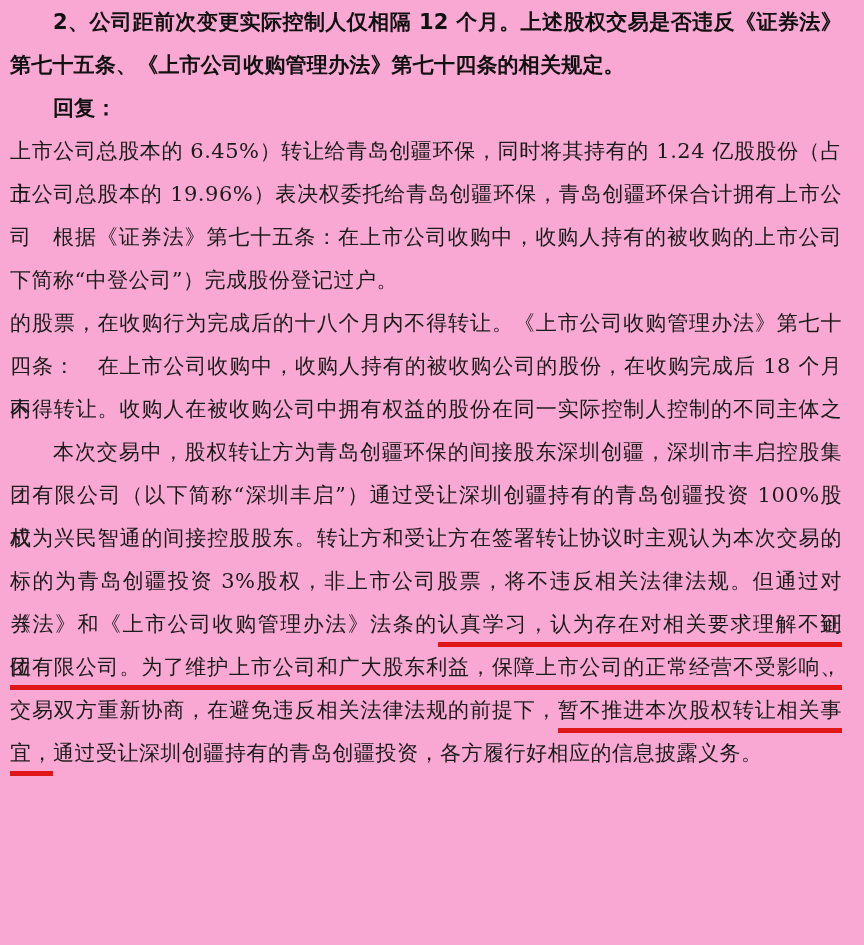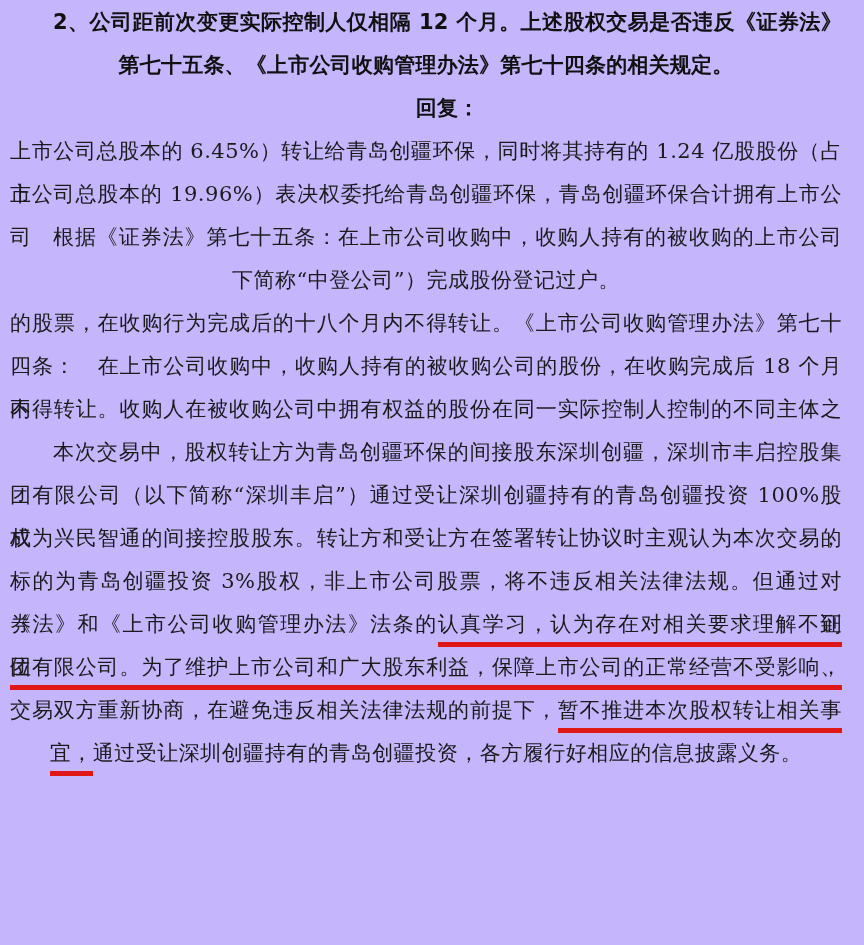--- a/index.html
+++ b/index.html
@@ -22,21 +22,20 @@
   .doc-body {
     width: 100%;
   }
   .line {
     height: 43px;
     line-height: 43px;
     font-size: 21px;
     letter-spacing: 0.5px;
     white-space: normal;
     overflow: visible;
-    text-align: center;
   }
   .line.fill {
     text-align: justify;
     text-align-last: justify;
     text-justify: inter-ideograph;
   }
   .line.indent {
     text-indent: 43px;
   }
   .line.bold {
@@ -46,21 +45,21 @@
     color: #111111;
   }
   .red-underline {
     border-bottom: 5px solid var(--annotation-color, #e01717);
     padding-bottom: 6px;
   }
 </style>
 </head>
 <body>
 
-<div class="page" style="background: #c4b5fd; color: rgb(27, 27, 27); --annotation-color: #e01717;">
+<div class="page" style="background: #f9a8d4; color: rgb(27, 27, 27); --annotation-color: #e01717;">
   <div class="doc-body">
       <div class="line bold indent fill"><span>2、公司距前次变更实际控制人仅相隔 12 个月。上述股权交易是否违反《证券法》</span></div>
       <div class="line bold"><span>第七十五条、《上市公司收购管理办法》第七十四条的相关规定。</span></div>
       <div class="line bold indent"><span>回复：</span></div>
       <div class="line fill"><span>上市公司总股本的 6.45%）转让给青岛创疆环保，同时将其持有的 1.24 亿股股份（占上</span></div>
       <div class="line fill"><span>市公司总股本的 19.96%）表决权委托给青岛创疆环保，青岛创疆环保合计拥有上市公司</span></div>
       <div class="line indent fill"><span>根据《证券法》第七十五条：在上市公司收购中，收购人持有的被收购的上市公司</span></div>
       <div class="line"><span>下简称“中登公司”）完成股份登记过户。</span></div>
       <div class="line fill"><span>的股票，在收购行为完成后的十八个月内不得转让。《上市公司收购管理办法》第七十</span></div>
       <div class="line fill"><span>四条：　在上市公司收购中，收购人持有的被收购公司的股份，在收购完成后 18 个月内</span></div>

